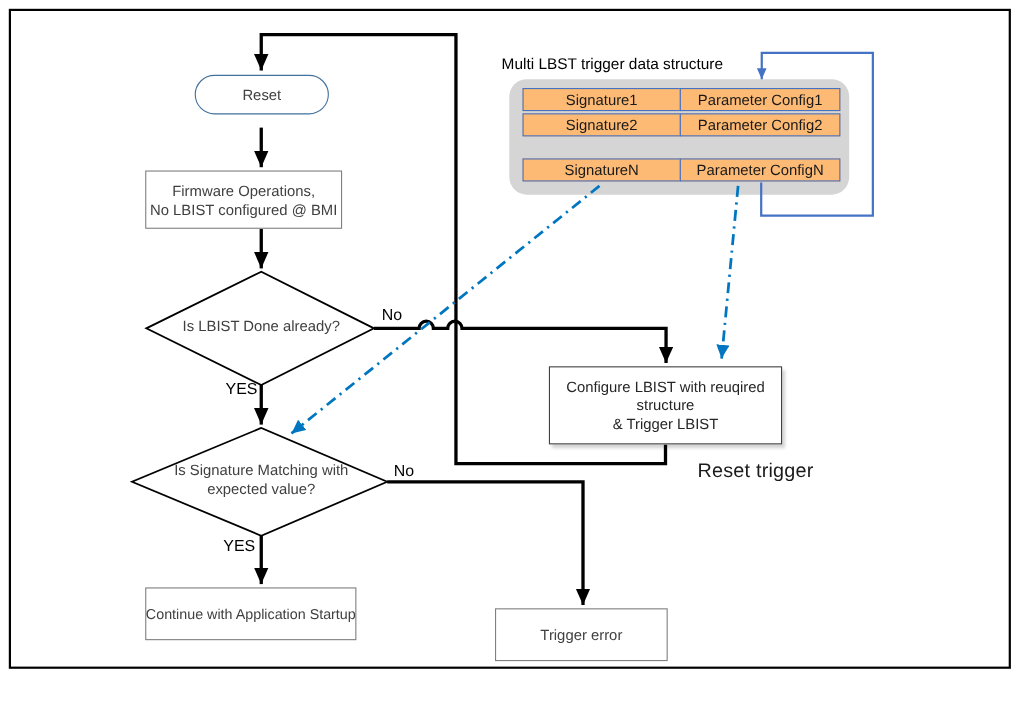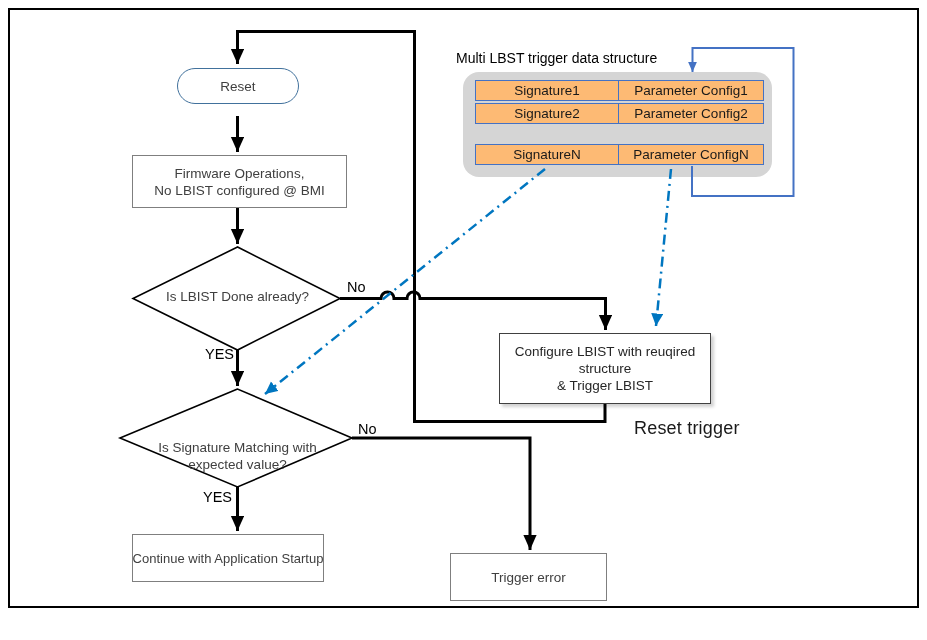--- a/index.html
+++ b/index.html
@@ -57,30 +57,30 @@
     <path d="M 352,438 H 530 V 550" fill="none" stroke="#000" stroke-width="3" marker-end="url(#arrBlack)"></path>
 
     <polygon points="237.5,247 133,298.5 237.5,350 340,298.5" fill="#fff" stroke="#000" stroke-width="1.6"></polygon>
     <polygon points="237.5,389 120,438 237.5,487 352,438" fill="#fff" stroke="#000" stroke-width="1.6"></polygon>
   </svg>
 
   <div class="node stadium" style="left:177px;top:68px;width:122px;height:36px;">
     <span>Reset</span>
   </div>
 
-  <div class="node grayrect" style="left:132px;top:155px;width:215px;height:53px;flex-direction:column;">
+  <div class="node grayrect" style="left:132px;top:155px;width:179px;height:53px;flex-direction:column;">
     <span class="nowrap">Firmware Operations,</span>
     <span class="nowrap">No LBIST configured @ BMI</span>
   </div>
 
   <div class="diamond-text" style="left:145px;top:288px;width:185px;">
     <span class="nowrap">Is LBIST Done already?</span>
   </div>
 
-  <div class="diamond-text" style="left:130px;top:419px;width:215px;margin-top:20px;">
+  <div class="diamond-text" style="left:130px;top:419px;width:215px;">
     <span class="nowrap">Is Signature Matching with</span>
     <span class="nowrap">expected value?</span>
   </div>
 
   <div class="node configrect" style="left:499px;top:333px;width:212px;height:71px;flex-direction:column;">
     <span class="nowrap">Configure LBIST with reuqired</span>
     <span class="nowrap">structure</span>
     <span class="nowrap">&amp; Trigger LBIST</span>
   </div>
 

